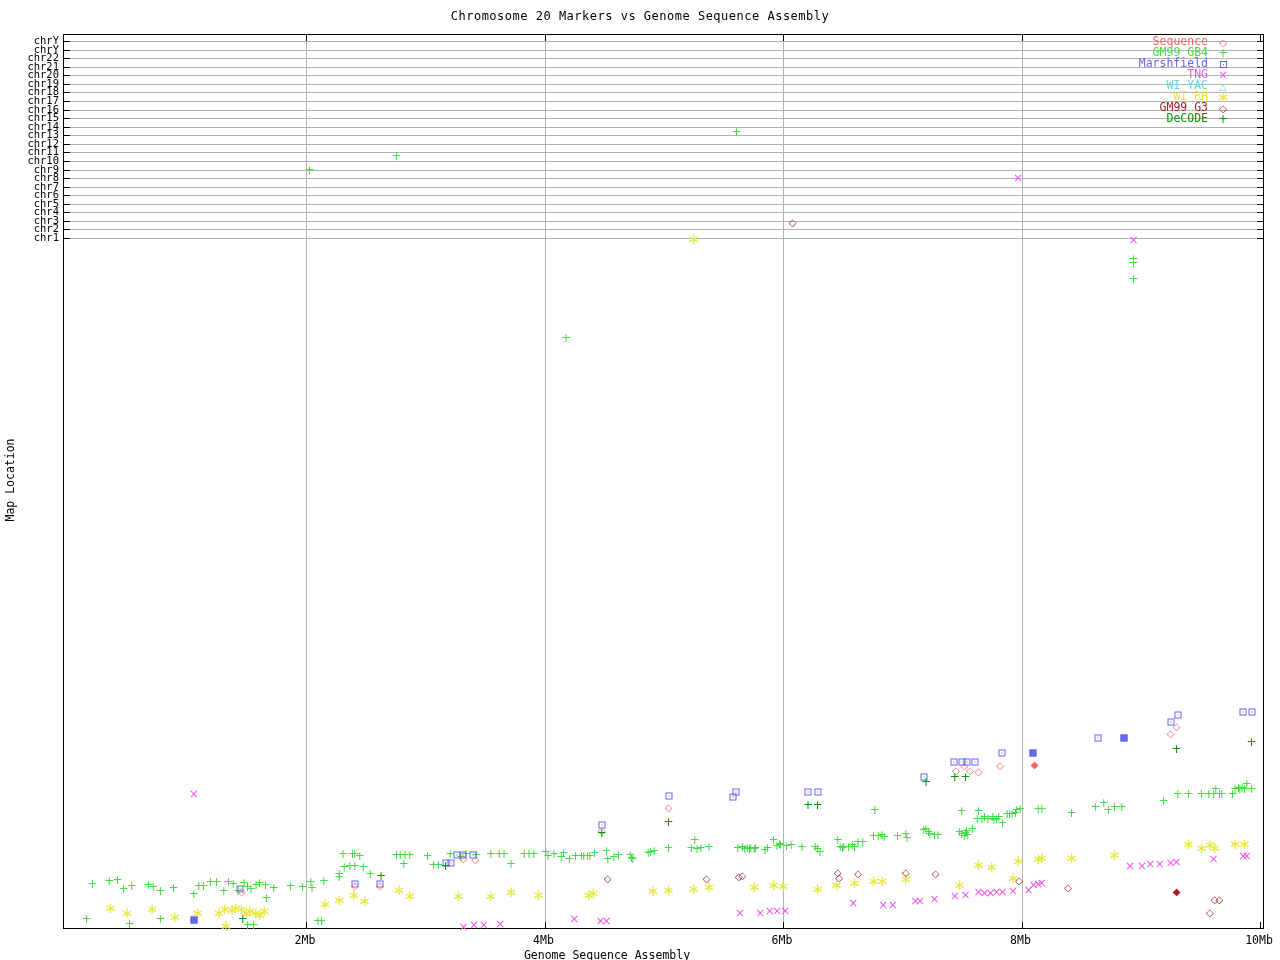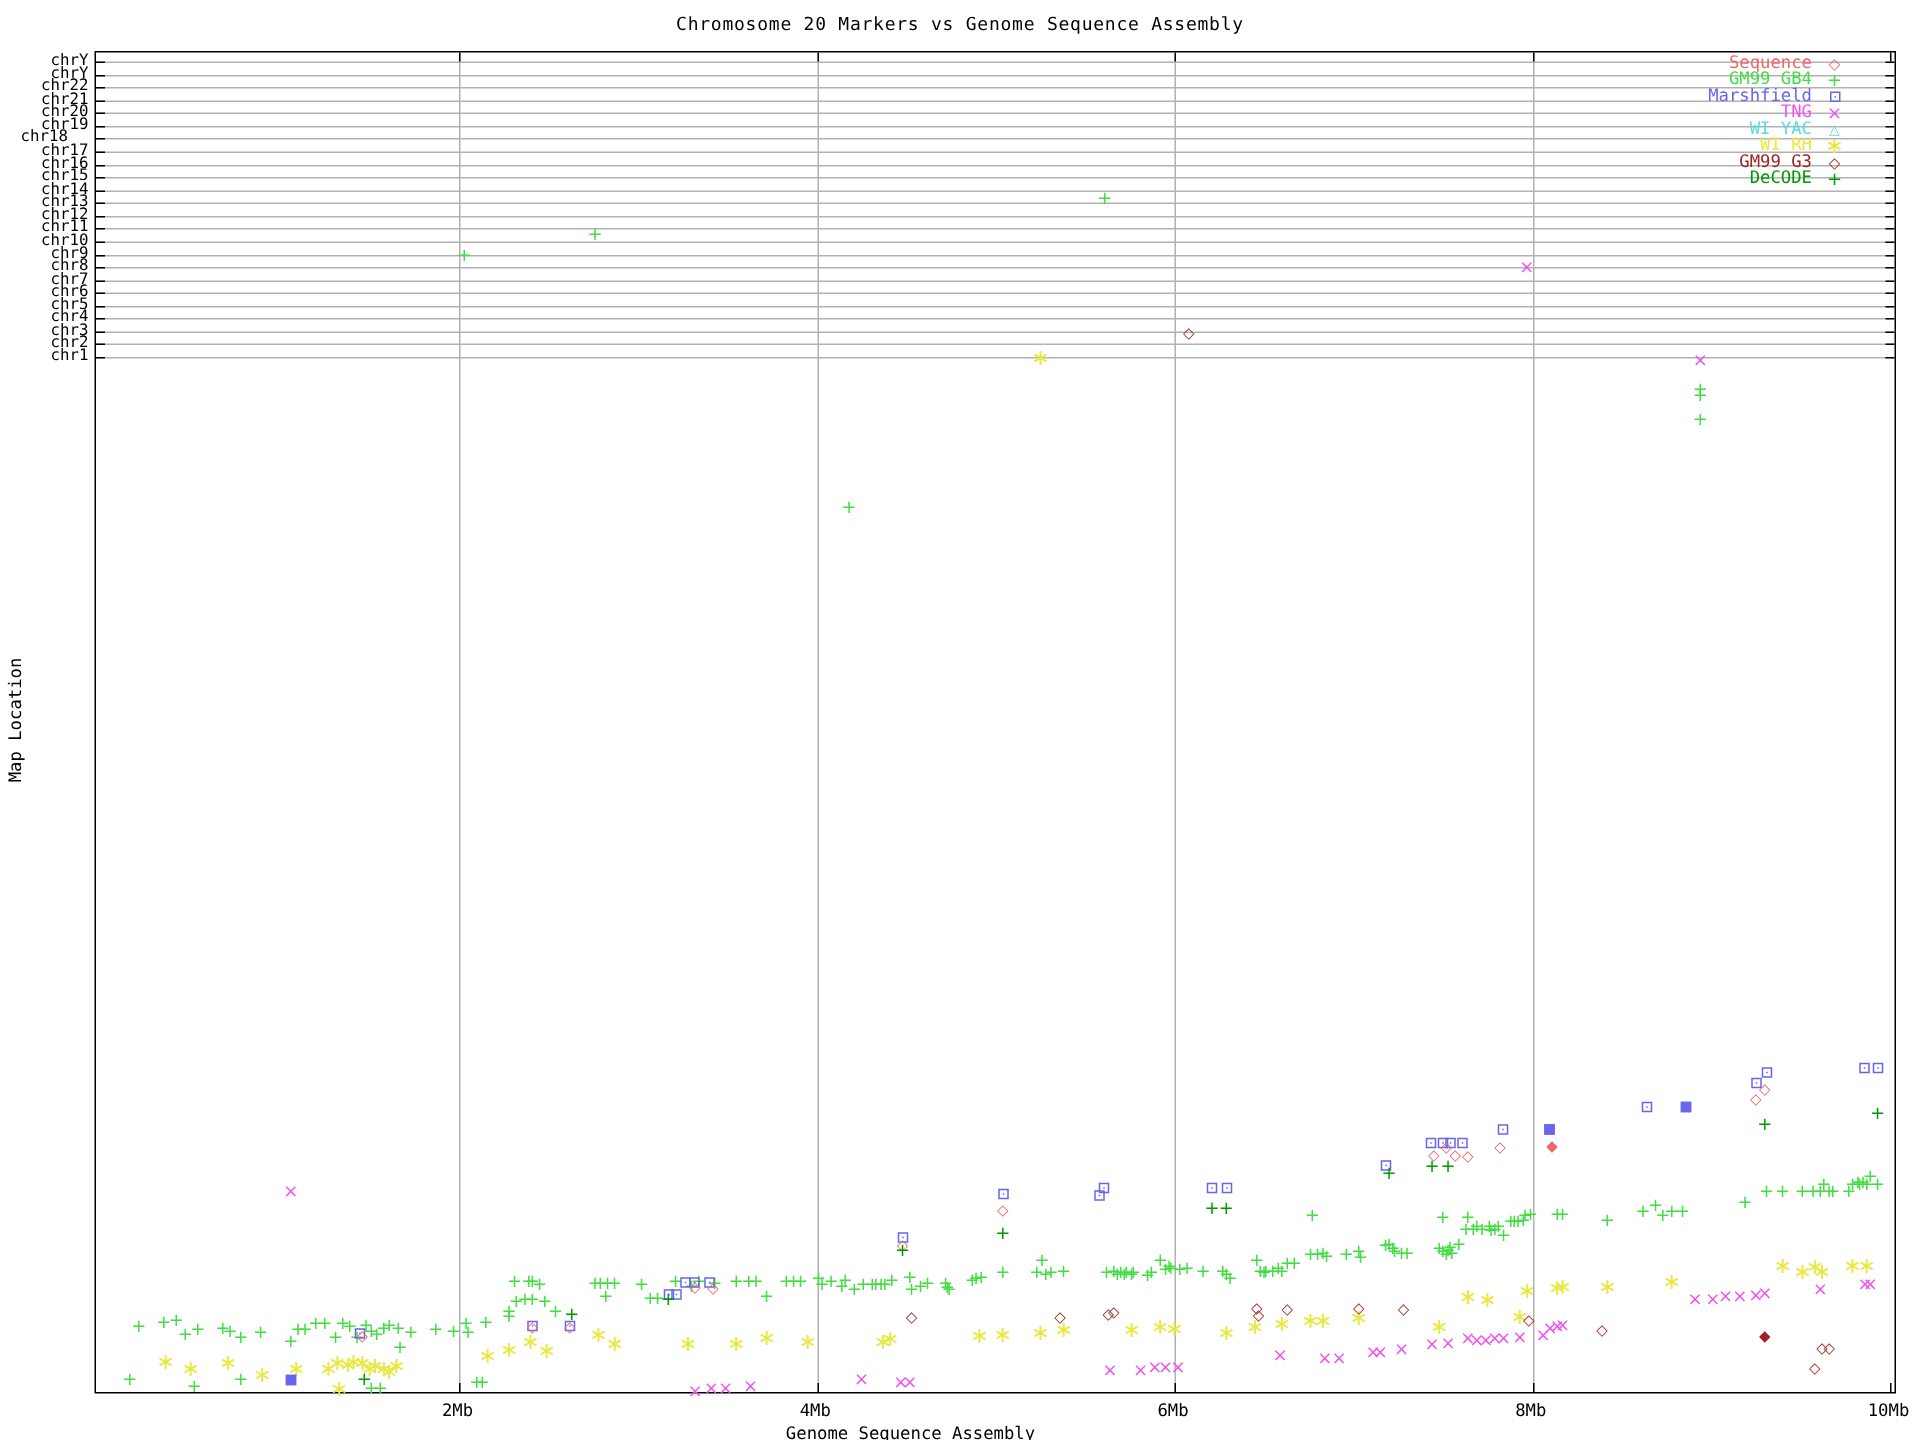--- a/index.html
+++ b/index.html
@@ -506,21 +506,21 @@
     <span class="pt g-plus" style="left: 1187.65px; top: 707px; color: rgb(0, 153, 0);">+</span>
   </div>
 
 <div id="ylabels">
     <div class="chrlab" style="top: 35px;">chrY</div>
     <div class="chrlab" style="top: 43.6px;">chrY</div>
     <div class="chrlab" style="top: 52.1px;">chr22</div>
     <div class="chrlab" style="top: 60.7px;">chr21</div>
     <div class="chrlab" style="top: 69.3px;">chr20</div>
     <div class="chrlab" style="top: 77.8px;">chr19</div>
-    <div class="chrlab" style="top: 86.4px; text-align: center;">chr18</div>
+    <div class="chrlab" style="top: 86.4px;">chr18</div>
     <div class="chrlab" style="top: 94.9px;">chr17</div>
     <div class="chrlab" style="top: 103.5px;">chr16</div>
     <div class="chrlab" style="top: 112.1px;">chr15</div>
     <div class="chrlab" style="top: 120.6px;">chr14</div>
     <div class="chrlab" style="top: 129.2px;">chr13</div>
     <div class="chrlab" style="top: 137.8px;">chr12</div>
     <div class="chrlab" style="top: 146.3px;">chr11</div>
     <div class="chrlab" style="top: 154.9px;">chr10</div>
     <div class="chrlab" style="top: 163.5px;">chr9</div>
     <div class="chrlab" style="top: 172px;">chr8</div>

